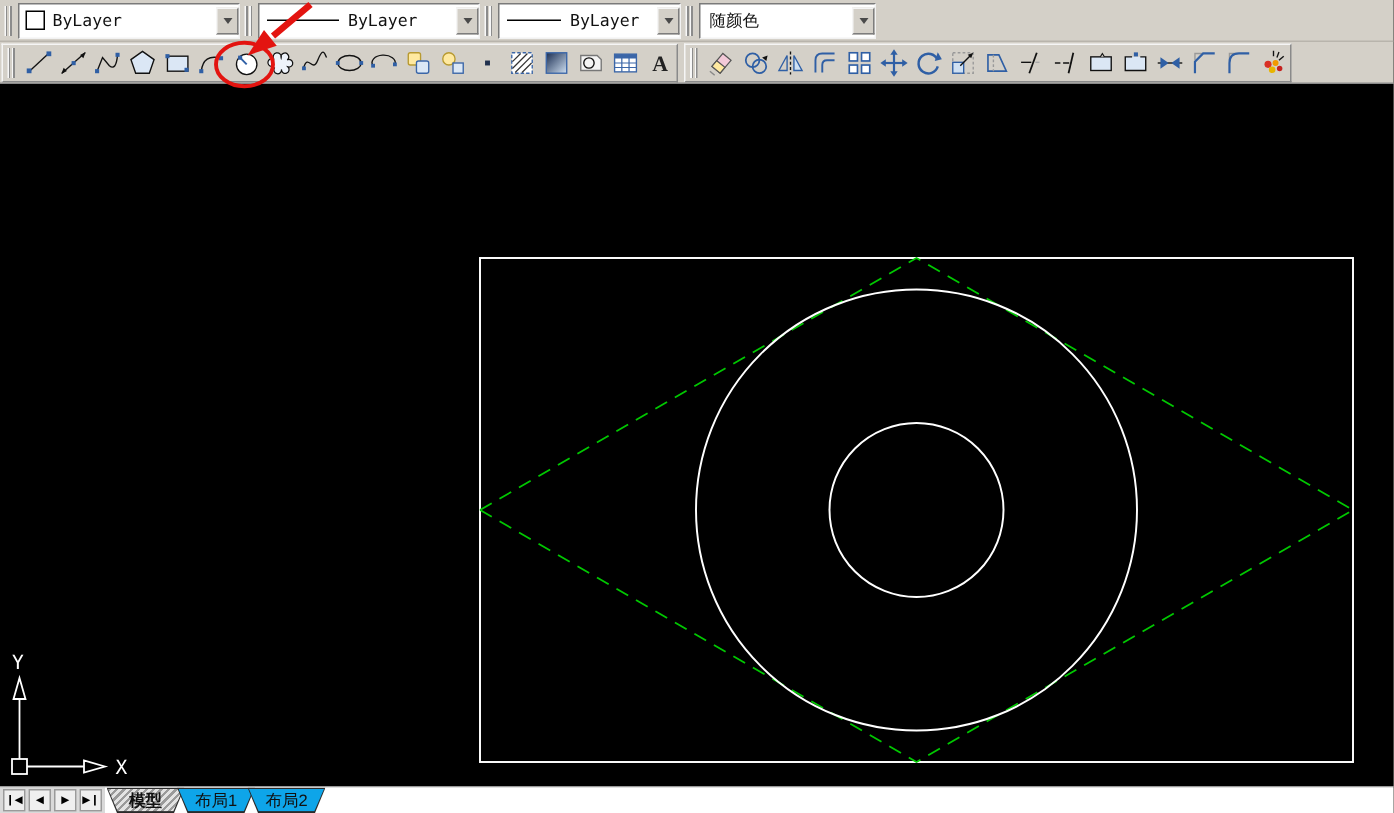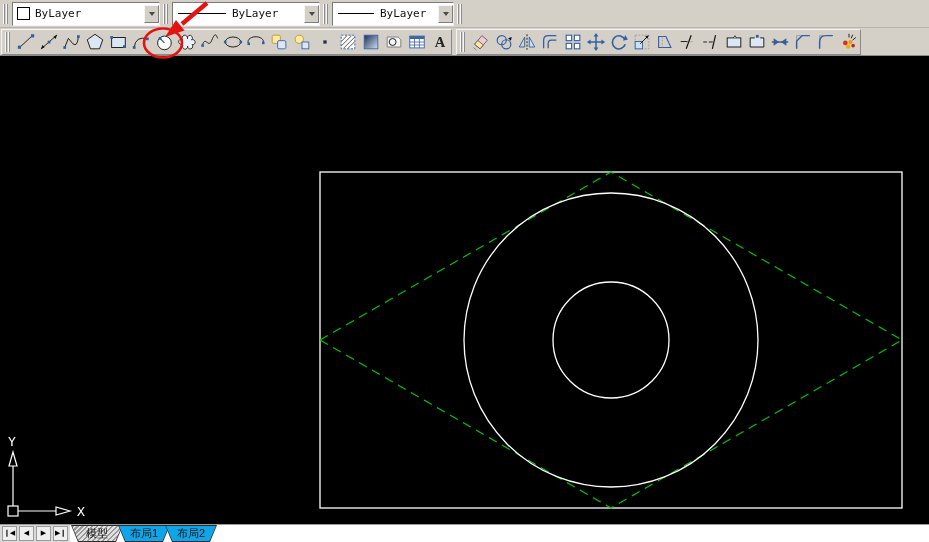--- a/index.html
+++ b/index.html
@@ -69,21 +69,21 @@
     background:#2a2a2a;
   }
   .tab-fill{
     position:absolute;inset:1px;
     clip-path:polygon(0 0,100% 0,calc(100% - 6.5px) 100%,6.5px 100%);
     background:#0ea5e9;display:flex;align-items:center;justify-content:center;
     font-size:11px;color:#111;white-space:nowrap;padding:0 10px;
   }
   .tab.active .tab-fill{
     background:repeating-linear-gradient(135deg,#9a9a9a 0 1.5px,#e3e3e3 1.5px 3.5px);
-    font-weight:normal;
+    font-weight:bold;
   }
 
   
   .annotation-overlay{position:absolute;left:0;top:0;pointer-events:none;z-index:50;}
 </style>
 </head>
 <body>
 
 <div class="app">
 
@@ -109,20 +109,26 @@
     <div class="grip"></div>
     <div class="dropdown" style="width:122px">
       <span class="line-sample" style="width:36px"></span>
       <span class="dd-text">ByLayer</span>
       <span class="dd-btn">
           <span class="dd-arrow"></span>
         </span>
     </div>
 
     <div class="grip"></div>
+    <div class="dropdown" style="width:118px">
+      <span class="dd-text" style="margin-left:6px">随颜色</span>
+      <span class="dd-btn">
+          <span class="dd-arrow"></span>
+        </span>
+    </div>
   </div>
 
   <div class="tb-row row2">
     <div class="tb-panel" id="draw-toolbar">
       <div class="grip"></div>
     <button class="tb-btn" title="line">
           <span class="ticon">
             <svg width="20" height="20" viewBox="0 0 22 22">
               <line x1="4" y1="17" x2="18" y2="4" stroke="#111"></line>
               <rect x="2" y="15" width="3.5" height="3.5" fill="#2f5fa5"></rect>

